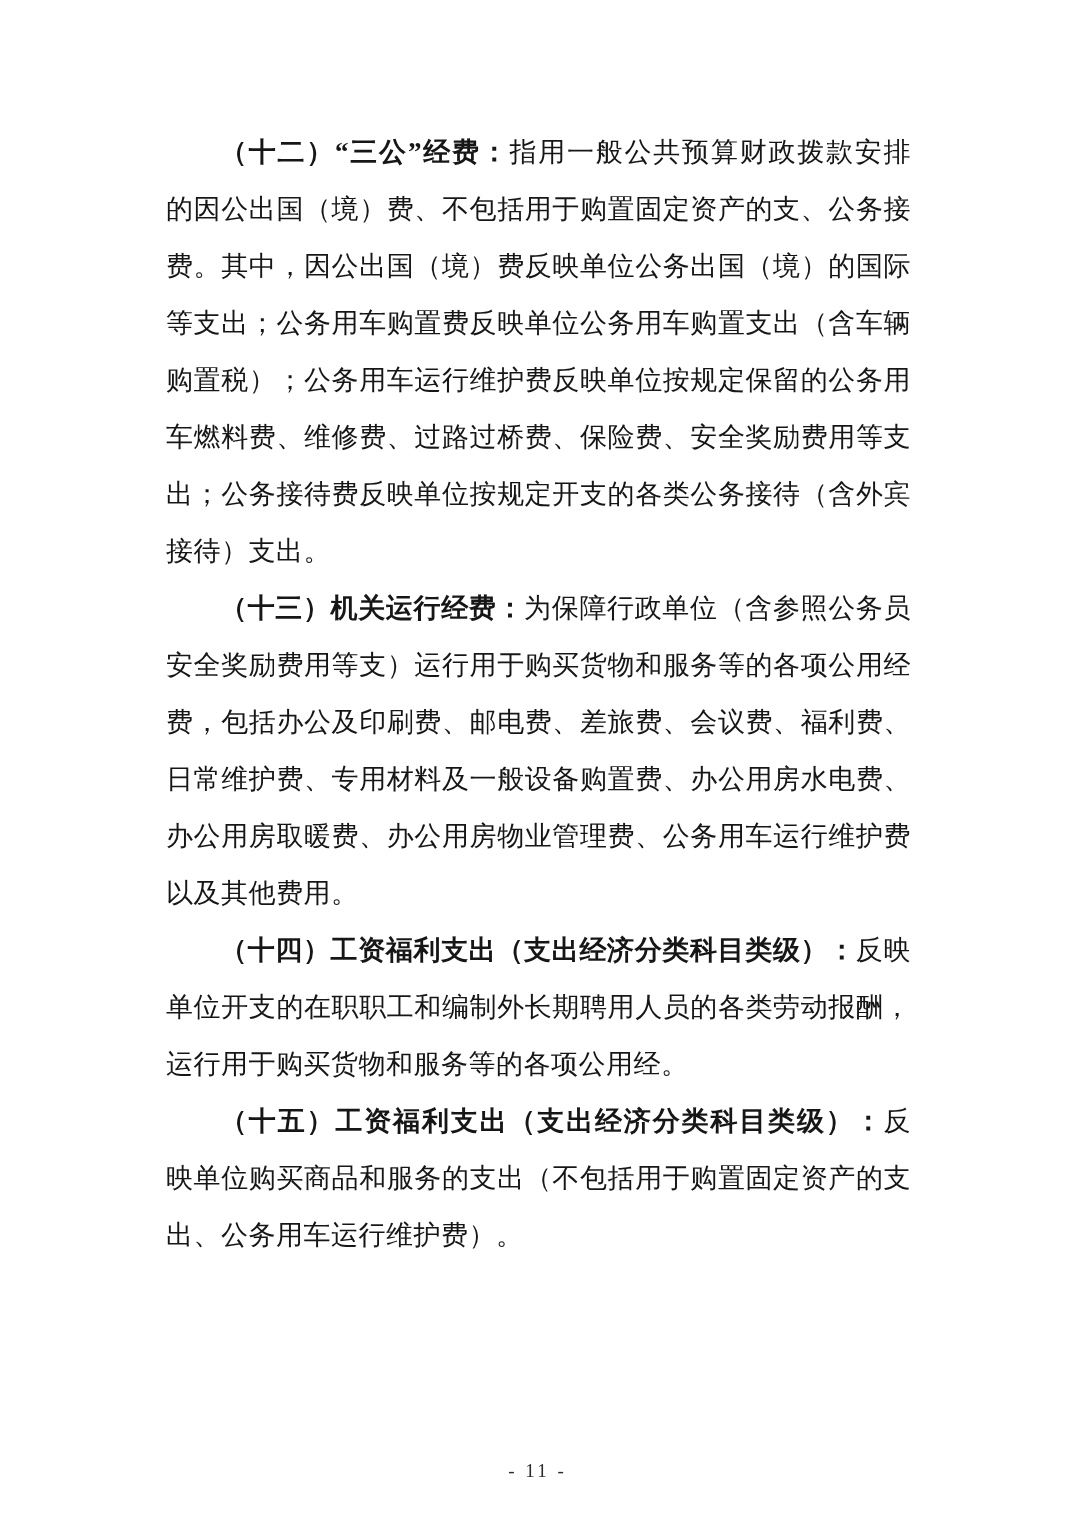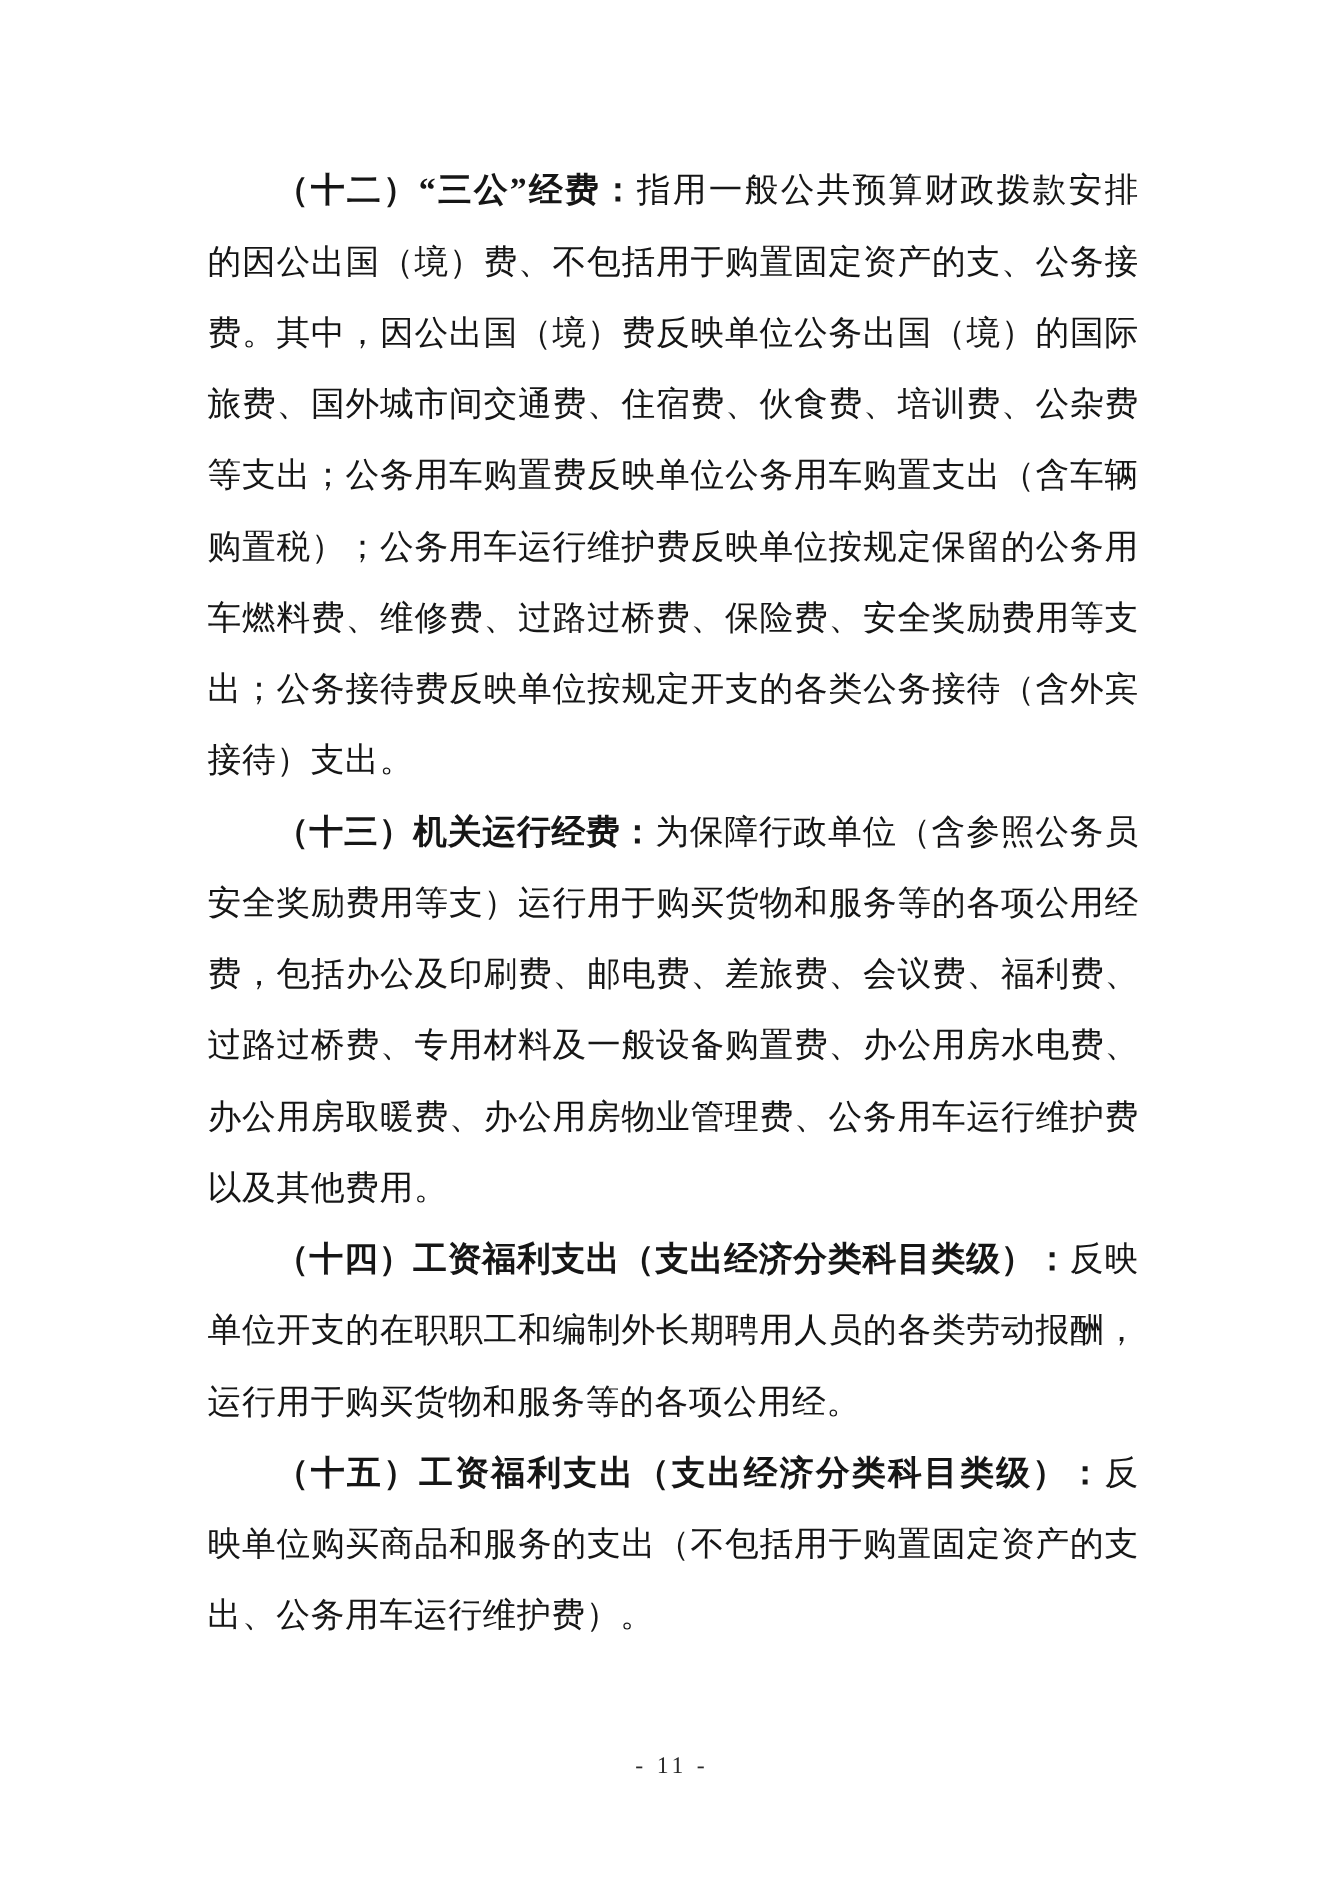--- a/index.html
+++ b/index.html
@@ -36,53 +36,52 @@
     text-indent: 2em;
   }
   .line.last {
     text-align-last: left;
   }
   .head {
     font-weight: 700;
   }
   .pagenum {
     position: absolute;
-    top: 1398px;
+    top: 1456px;
     left: 0;
     width: 100%;
     text-align: center;
     font-size: 19px;
     line-height: 30px;
     color: #2b2b2b;
     letter-spacing: 3px;
   }
 </style>
 </head>
 <body>
 
 <div class="page">
   <div class="doc">
 
     <div class="paragraph">
       <div class="line indent"><span class="head">（十二）“三公”经费：</span><span>指用一般公共预算财政拨款安排</span></div>
       <div class="line"><span>的因公出国（境）费、不包括用于购置固定资产的支、公务接待</span></div>
       <div class="line"><span>费。其中，因公出国（境）费反映单位公务出国（境）的国际</span></div>
-      <div class="line"><span>旅费、国外城市间交通费、住宿费、伙食费、培训费、公杂费</span></div>
       <div class="line"><span>等支出；公务用车购置费反映单位公务用车购置支出（含车辆</span></div>
       <div class="line"><span>购置税）；公务用车运行维护费反映单位按规定保留的公务用</span></div>
       <div class="line"><span>车燃料费、维修费、过路过桥费、保险费、安全奖励费用等支</span></div>
       <div class="line"><span>出；公务接待费反映单位按规定开支的各类公务接待（含外宾</span></div>
       <div class="line last"><span>接待）支出。</span></div>
     </div>
 
     <div class="paragraph">
       <div class="line indent"><span class="head">（十三）机关运行经费：</span><span>为保障行政单位（含参照公务员</span></div>
       <div class="line"><span>安全奖励费用等支）运行用于购买货物和服务等的各项公用经</span></div>
       <div class="line"><span>费，包括办公及印刷费、邮电费、差旅费、会议费、福利费、</span></div>
-      <div class="line"><span>过路过桥费、专用材料及一般设备购置费、办公用房水电费、</span></div>
+      <div class="line"><span>日常维护费、专用材料及一般设备购置费、办公用房水电费、</span></div>
       <div class="line"><span>办公用房取暖费、办公用房物业管理费、公务用车运行维护费</span></div>
       <div class="line last"><span>以及其他费用。</span></div>
     </div>
 
     <div class="paragraph">
       <div class="line indent"><span class="head">（十四）工资福利支出（支出经济分类科目类级）：</span><span>反映</span></div>
       <div class="line"><span>单位开支的在职职工和编制外长期聘用人员的各类劳动报酬，</span></div>
       <div class="line last"><span>运行用于购买货物和服务等的各项公用经。</span></div>
     </div>
 

